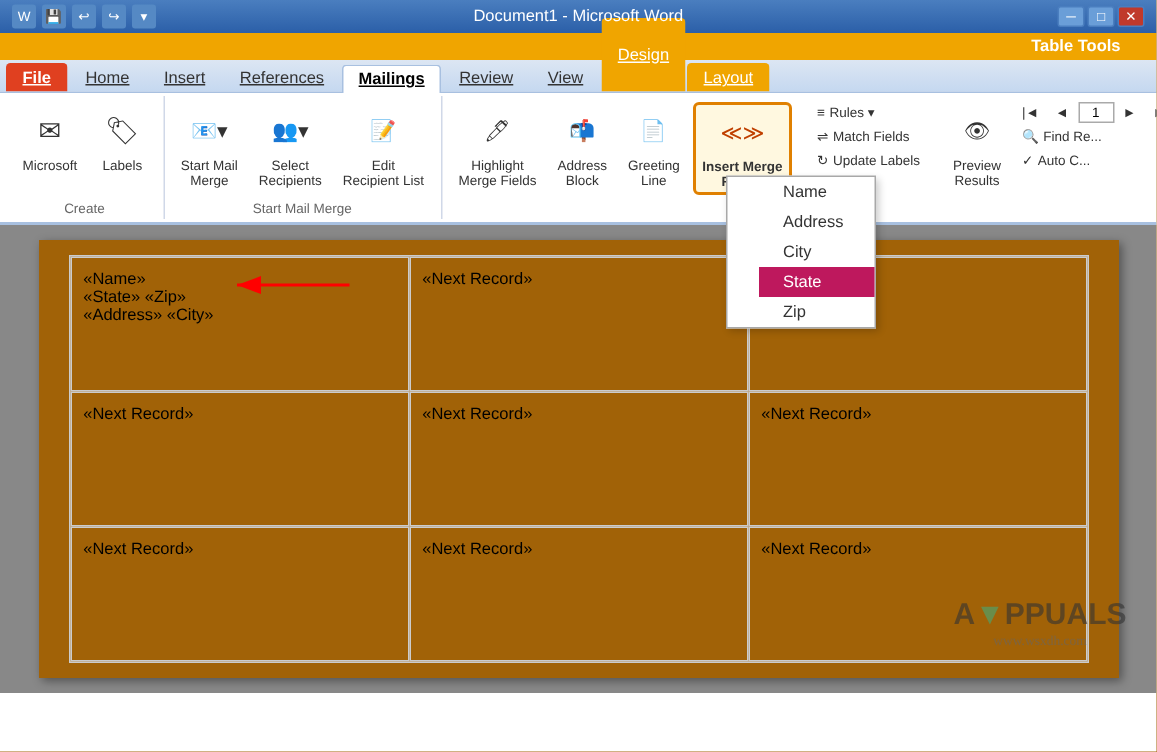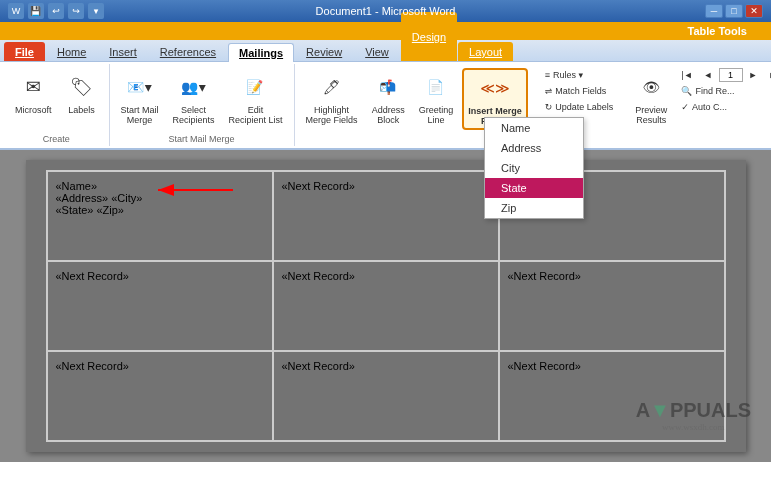--- a/index.html
+++ b/index.html
@@ -158,20 +158,21 @@
     
     .dropdown-menu {
       position: absolute;
       top: 55px;
       left: 484px;
       background: white;
       border: 1px solid #a8a8a8;
       box-shadow: 2px 2px 5px rgba(0,0,0,0.2);
       z-index: 100;
       min-width: 100px;
+      padding-left: 21px;
     }
     .dropdown-item {
       padding: 4px 16px;
       font-size: 11px;
       cursor: pointer;
       color: #333;
     }
     .dropdown-item.selected { background: #be185d; color: white; }
 
     
@@ -179,21 +180,21 @@
       background: #888;
       flex: 1;
       display: flex;
       justify-content: center;
       padding: 10px;
       overflow: hidden;
       position: relative;
     }
 
     .doc-page {
-      background: #737373;
+      background: #a16207;
       width: 720px;
       box-shadow: 2px 2px 6px rgba(0,0,0,0.4);
       padding: 10px 20px;
       position: relative;
     }
 
     
     .label-grid {
       display: grid;
       grid-template-columns: repeat(3, 1fr);
@@ -352,22 +353,22 @@
   </div>
 </div>
 
 <div class="doc-area">
   <div class="doc-page">
 
     <div class="label-grid">
 
       <div class="label-cell first-cell">
         <div class="merge-field">«Name»</div>
+        <div class="merge-field">«State» «Zip»</div>
         <div class="merge-field">«Address» «City»</div>
-        <div class="merge-field">«State» «Zip»</div>
 
         <svg style="position:absolute; top:8px; left:100px; width:90px; height:20px;">
           <defs>
             <marker id="arrowhead" markerWidth="8" markerHeight="6" refX="8" refY="3" orient="auto">
               <polygon points="0 0, 8 3, 0 6" fill="red"></polygon>
             </marker>
           </defs>
           <line x1="85" y1="10" x2="10" y2="10" stroke="red" stroke-width="2" marker-end="url(#arrowhead)"></line>
         </svg>
       </div>

